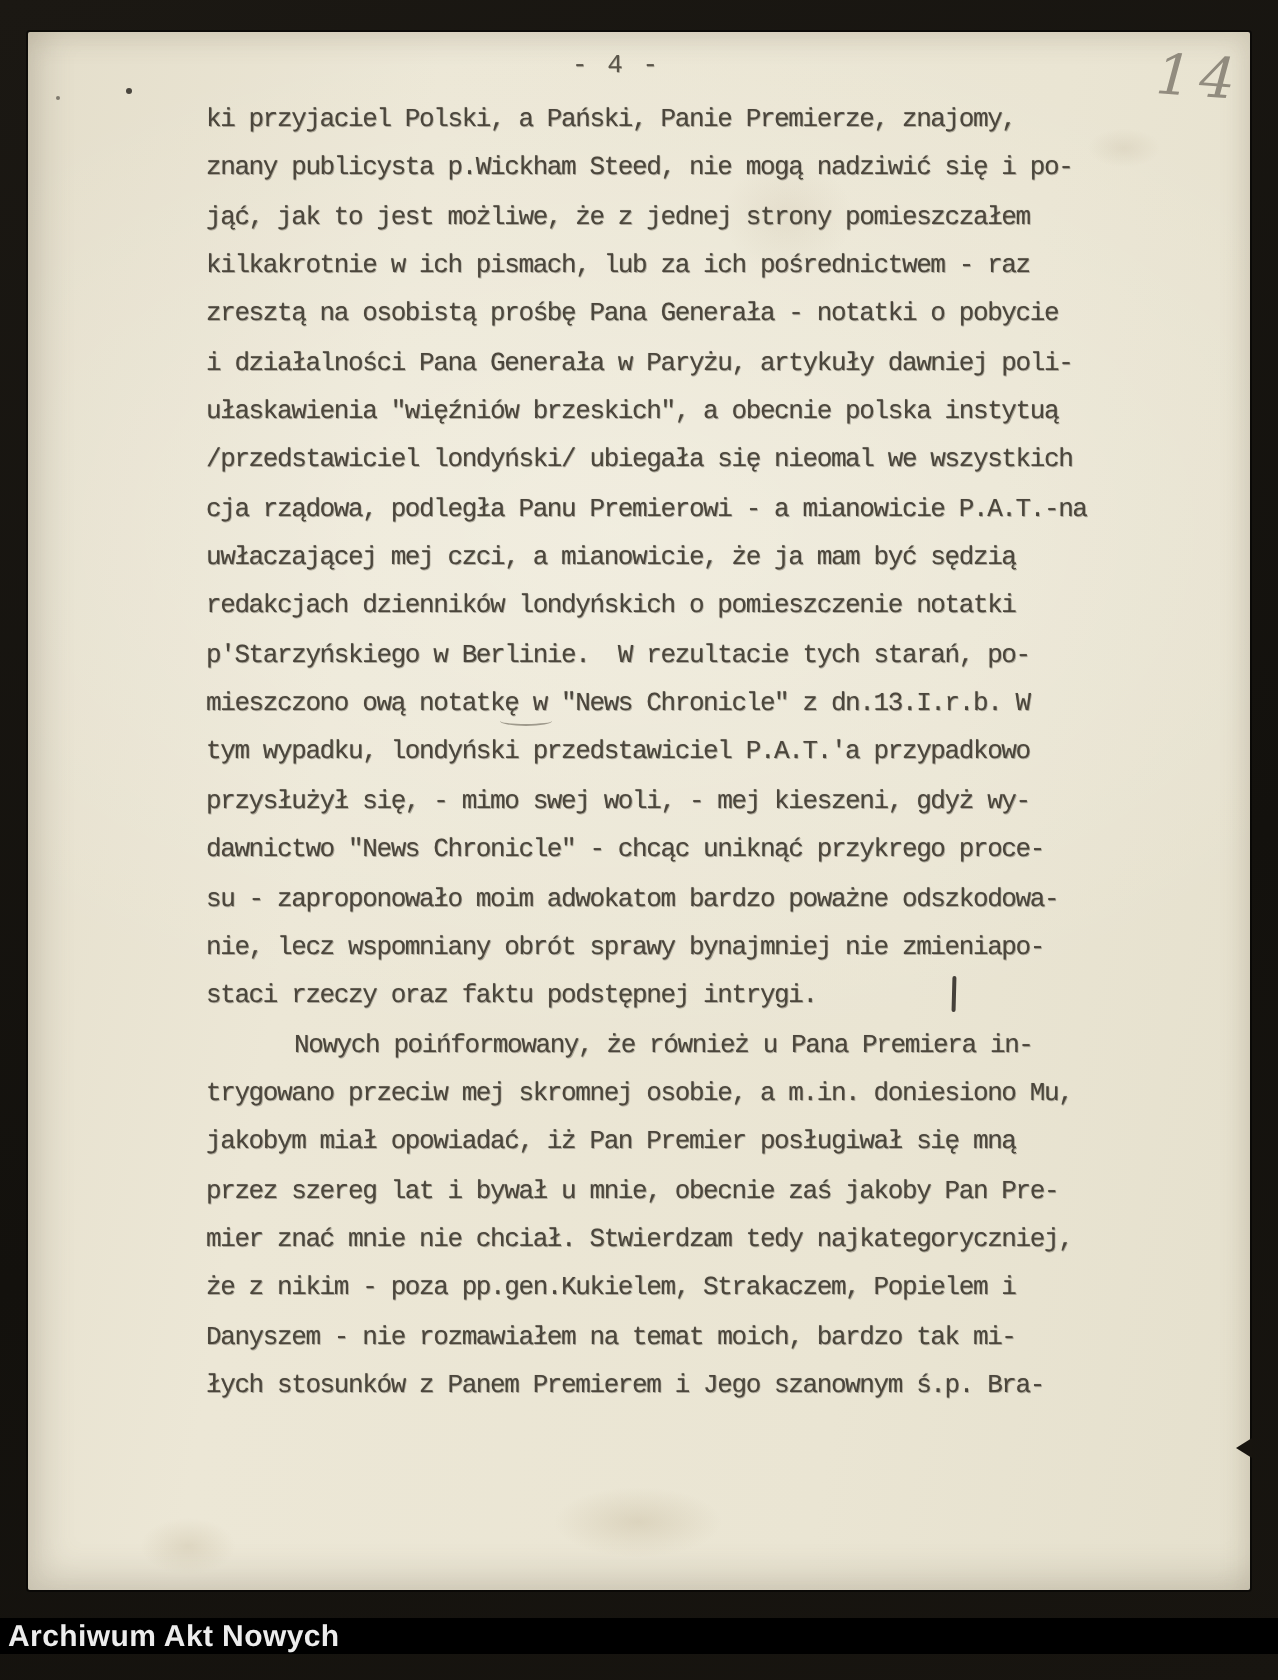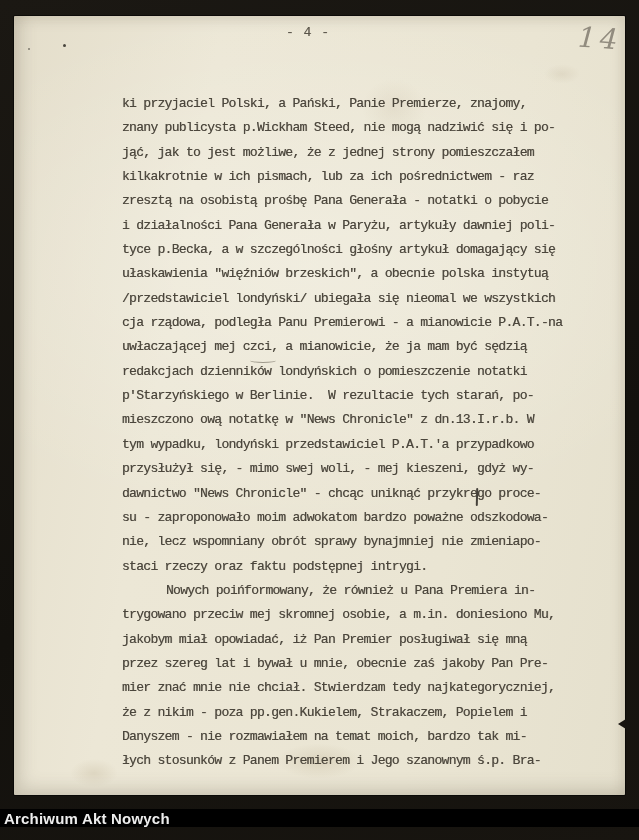--- a/index.html
+++ b/index.html
@@ -34,21 +34,21 @@
     color:#5a554a;text-shadow:.3px .3px 0 rgba(80,74,62,.4);
   }
   .handwritten{
     position:absolute;left:564px;top:6px;
     font-family:"DejaVu Serif",serif;font-style:italic;font-size:28px;
     letter-spacing:4px;color:var(--pencil);transform:rotate(4deg);opacity:.85;
   }
   .dot{position:absolute;background:#2e2a24;border-radius:50%;}
   .dot-1{left:14px;top:32px;width:2px;height:2px;opacity:.55;}
   .dot-2{left:49px;top:28px;width:3px;height:3px;opacity:.85;}
-  .textblock{position:absolute;left:108px;top:32px;width:480px;margin-top:44px;}
+  .textblock{position:absolute;left:89px;top:32px;width:480px;}
   .line{
     height:24.35px;line-height:24.35px;white-space:pre;
     font-family:"Liberation Mono","DejaVu Sans Mono",monospace;
     font-size:13px;letter-spacing:-0.7px;color:var(--ink);
     text-shadow:.4px .4px 0 rgba(70,64,54,.35), 0 0 .5px rgba(70,64,54,.3);
   }
   .line.indent{padding-left:44px;}
   .pen-mark{
     position:absolute;left:462px;top:472px;width:2px;height:18px;
     background:#45413a;transform:rotate(1.5deg);border-radius:1px;
@@ -80,21 +80,20 @@
     <div class="handwritten">14</div>
     <div class="dot dot-1"></div>
     <div class="dot dot-2"></div>
     <div class="textblock">
         <div class="line">ki przyjaciel Polski, a Pański, Panie Premierze, znajomy,</div>
         <div class="line">znany publicysta p.Wickham Steed, nie mogą nadziwić się i po-</div>
         <div class="line">jąć, jak to jest możliwe, że z jednej strony pomieszczałem</div>
         <div class="line">kilkakrotnie w ich pismach, lub za ich pośrednictwem - raz</div>
         <div class="line">zresztą na osobistą prośbę Pana Generała - notatki o pobycie</div>
         <div class="line">i działalności Pana Generała w Paryżu, artykuły dawniej poli-</div>
-        <div class="line">tyce p.Becka, a w szczególności głośny artykuł domagający się</div>
         <div class="line">ułaskawienia "więźniów brzeskich", a obecnie polska instytuą</div>
         <div class="line">/przedstawiciel londyński/ ubiegała się nieomal we wszystkich</div>
         <div class="line">cja rządowa, podległa Panu Premierowi - a mianowicie P.A.T.-na</div>
         <div class="line">uwłaczającej mej czci, a mianowicie, że ja mam być sędzią</div>
         <div class="line">redakcjach dzienników londyńskich o pomieszczenie notatki</div>
         <div class="line">p'Starzyńskiego w Berlinie.  W rezultacie tych starań, po-</div>
         <div class="line">mieszczono ową notatkę w "News Chronicle" z dn.13.I.r.b. W</div>
         <div class="line">tym wypadku, londyński przedstawiciel P.A.T.'a przypadkowo</div>
         <div class="line">przysłużył się, - mimo swej woli, - mej kieszeni, gdyż wy-</div>
         <div class="line">dawnictwo "News Chronicle" - chcąc uniknąć przykrego proce-</div>

